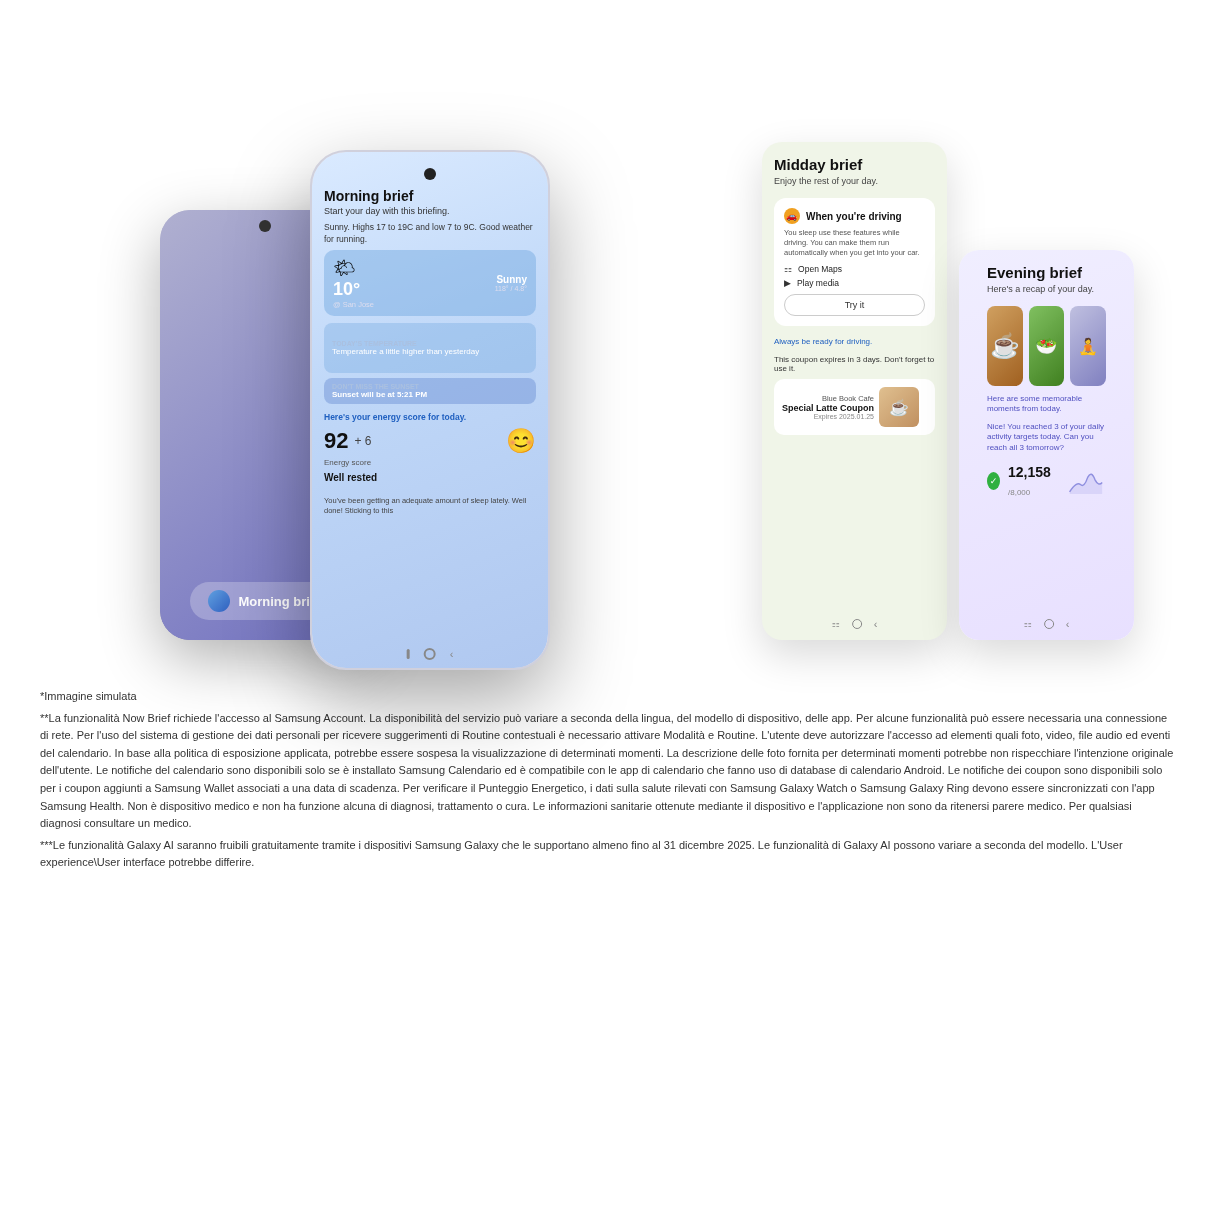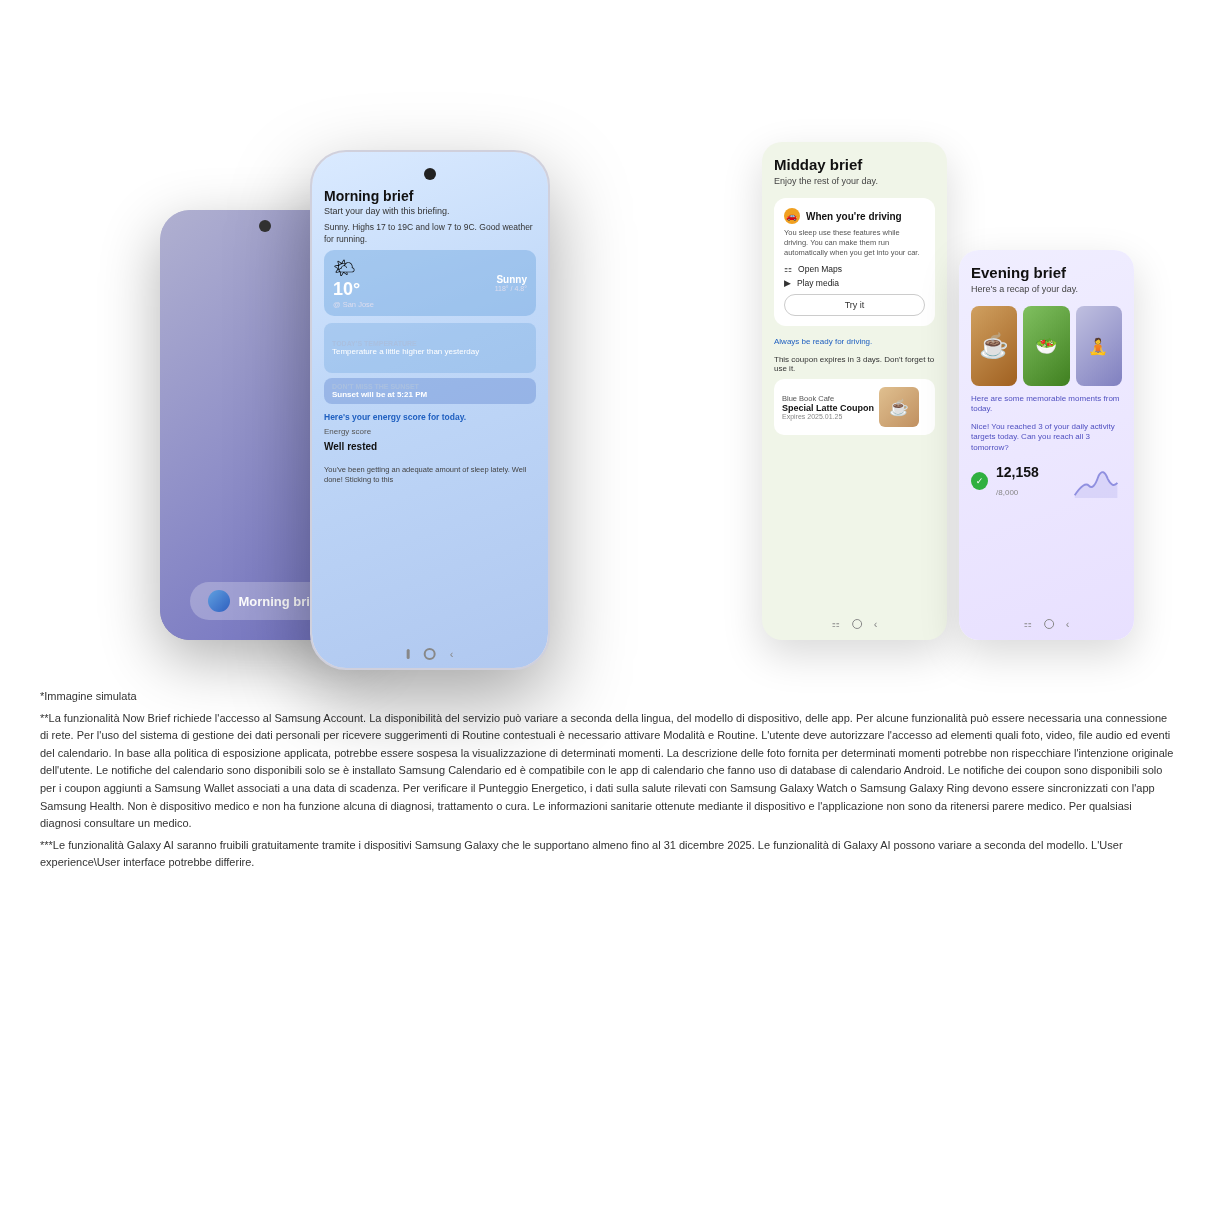--- a/index.html
+++ b/index.html
@@ -389,20 +389,21 @@
       color: #333;
       margin-bottom: 6px;
     }
     .coupon-card {
       background: #fff;
       border-radius: 10px;
       padding: 8px;
       display: flex;
       align-items: center;
       gap: 5px;
+      text-align: right;
     }
     .coupon-info {}
     .coupon-brand {
       font-size: 7.5px;
       color: #555;
     }
     .coupon-title {
       font-size: 9px;
       font-weight: 700;
       color: #111;
@@ -431,21 +432,21 @@
       gap: 12px;
       align-items: center;
     }
 
     
     .evening-card {
       width: 175px;
       height: 390px;
       background: linear-gradient(160deg, #f0eeff 0%, #e8e0ff 100%);
       border-radius: 20px;
-      padding: 14px 12px;
+      padding: 14px 28px;
       box-shadow: 0 15px 40px rgba(0,0,0,0.15);
       display: flex;
       flex-direction: column;
       position: relative;
     }
     .evening-photos {
       display: flex;
       gap: 6px;
       margin-bottom: 8px;
       height: 80px;
@@ -588,20 +589,25 @@
 
         <div class="sunset-section">
           <div class="temp-label">Don't miss the sunset</div>
           <div class="sunset-value">Sunset will be at 5:21 PM</div>
         </div>
 
         <div class="energy-text">
           <span>Here's your </span><span style="color:#2060c0;font-weight:600;">energy score</span><span> for today.</span>
         </div>
 
+        <div class="energy-row">
+          <span class="energy-score-num">92</span>
+          <span class="energy-score-delta">+ 6</span>
+          <span class="energy-emoji">😊</span>
+        </div>
         <div class="energy-label">Energy score</div>
 
         <div class="well-rested">Well rested</div>
         <div class="well-rested-text">You've been getting an adequate amount of sleep lately. Well done! Sticking to this</div>
 
         <div class="phone-front-nav">
           <div class="nav-bar"></div>
           <div class="nav-circle"></div>
           <span class="nav-chevron">‹</span>
         </div>

